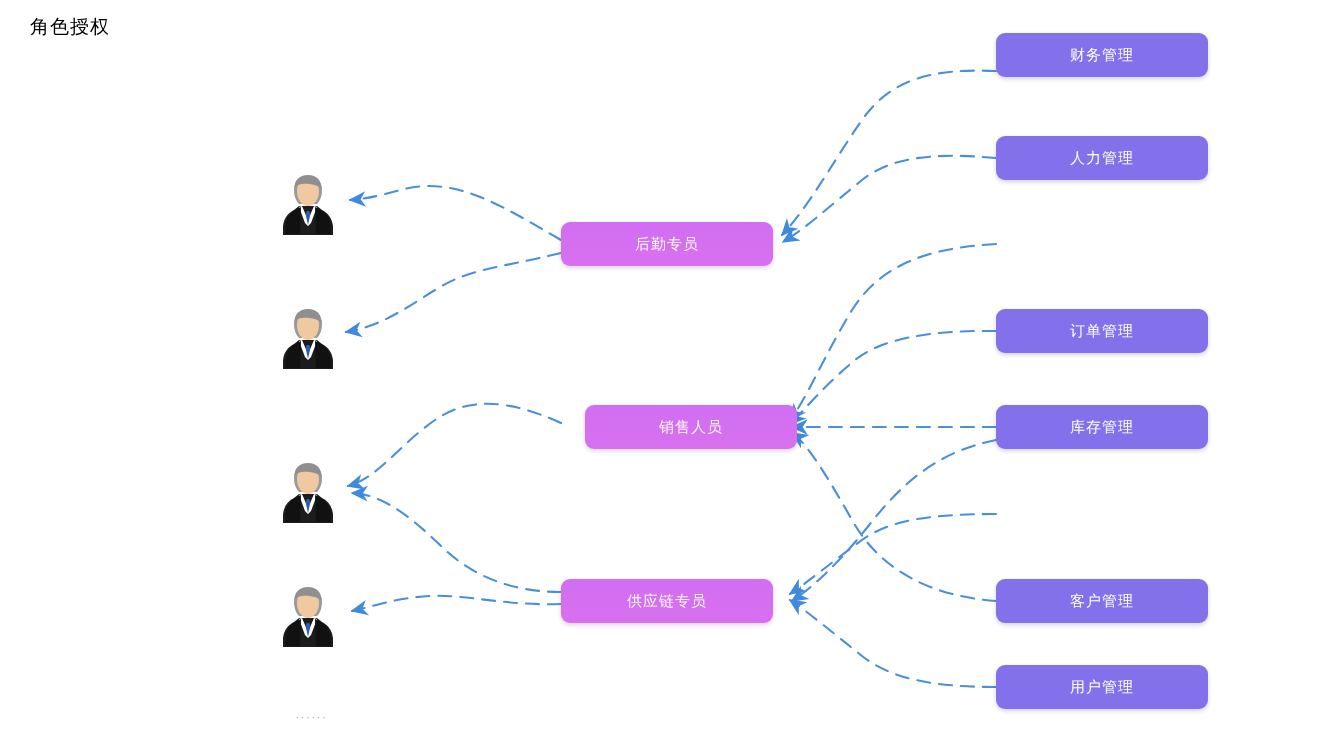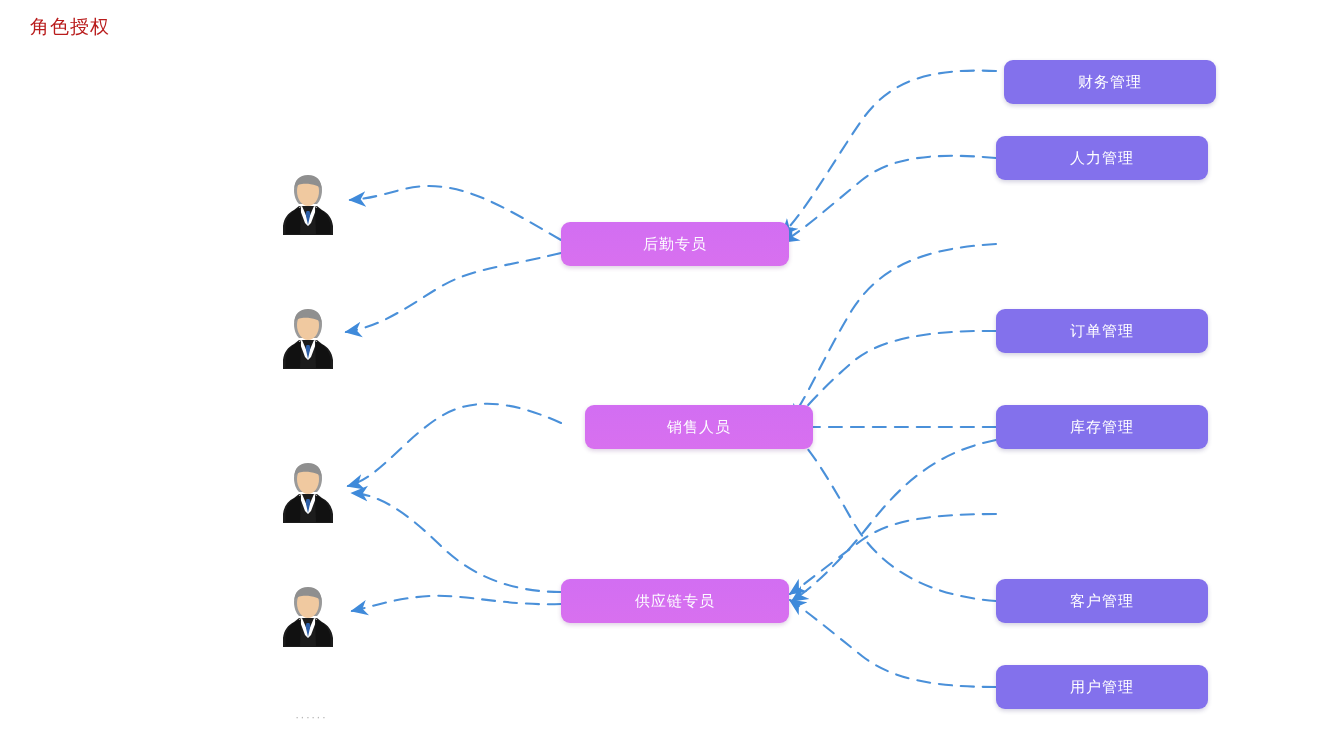--- a/index.html
+++ b/index.html
@@ -13,21 +13,21 @@
     position: relative;
     overflow: hidden;
     font-family: "Liberation Sans", "DejaVu Sans", sans-serif;
   }
 
   #page-title {
     position: absolute;
     left: 30px;
     top: 14px;
     font-size: 19px;
-    color: #b91c1c;
+    color: #000000;
     letter-spacing: 1px;
     white-space: nowrap;
   }
 
   #canvas {
     position: absolute;
     left: 0;
     top: 0;
     width: 1333px;
     height: 739px;
@@ -57,21 +57,21 @@
   .perm-label {
     font-size: 15px;
     color: #ffffff;
     letter-spacing: 1px;
     white-space: nowrap;
   }
 
   
   .role-node {
     position: absolute;
-    width: 228px;
+    width: 212px;
     height: 44px;
     border-radius: 9px;
     background: #d66ff0;
     background-image: linear-gradient(180deg, #d26ef2 0%, #d870ef 100%);
     box-shadow: 0 2px 4px rgba(110,50,130,0.22);
     display: flex;
     align-items: center;
     justify-content: center;
   }
   .role-label {
@@ -210,21 +210,21 @@
   <div class="role-node" style="left:561px; top:222px;">
     <span class="role-label">后勤专员</span>
   </div>
   <div class="role-node" style="left:561px; top:405px;margin-left:24px;">
     <span class="role-label">销售人员</span>
   </div>
   <div class="role-node" style="left:561px; top:579px;">
     <span class="role-label">供应链专员</span>
   </div>
 
-  <div class="perm-node" style="left:996px; top:60px;margin-left:8px;">
+  <div class="perm-node" style="left:996px; top:33px;">
     <span class="perm-label">财务管理</span>
   </div>
   <div class="perm-node" style="left:996px; top:136px;">
     <span class="perm-label">人力管理</span>
   </div>
   <div class="perm-node" style="left:996px; top:309px;justify-content:center;">
     <span class="perm-label">订单管理</span>
   </div>
   <div class="perm-node" style="left:996px; top:405px;">
     <span class="perm-label">库存管理</span>

